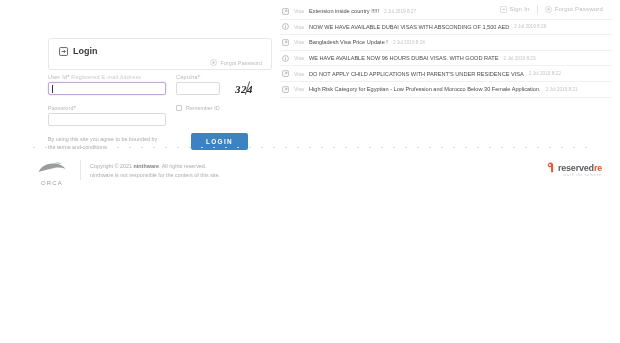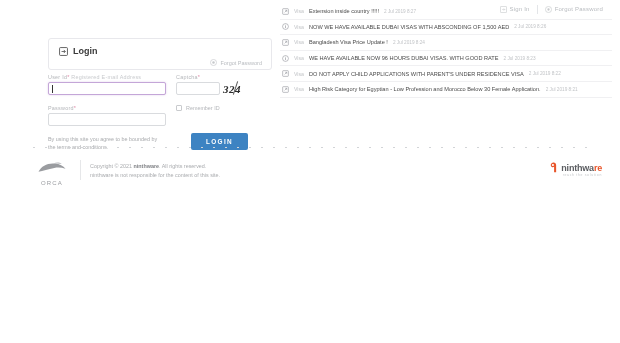--- a/index.html
+++ b/index.html
@@ -74,21 +74,21 @@
   }
   .txtinput.focused { border:1px solid #c4a6d8; box-shadow:0 0 2px rgba(196,166,216,.55); }
   .caret {
     display:inline-block; width:1px; height:8px; background:#333;
     margin:2px 0 0 3px; vertical-align:top;
   }
   .row-user { position:absolute; left:0; top:0; }
   .row-pass { position:absolute; left:0; top:31px; }
   .row-cap  { position:absolute; left:128px; top:0; }
   .cap-in { width:44px; height:13px; border:1px solid #d9dbde; border-radius:2px; background:#fff; }
-  .cap-row { display:flex; align-items:center; gap:3px; }
+  .cap-row { display:flex; align-items:center; gap:15px; }
   .cap-img {
     font-size:11px; color:#2c2c2c; font-weight:bold;
     font-family:"Liberation Serif", serif; letter-spacing:.5px;
     position:relative; font-style:italic;
   }
   .cap-img::after {
     content:""; position:absolute; left:12px; top:-2px;
     width:1px; height:14px; background:#555; transform:rotate(18deg);
   }
   .row-remember {
@@ -311,18 +311,18 @@
       <div>
         <span>Copyright © 2021 </span><span class="foot-strong">ninthware</span><span>. All rights reserved.</span>
       </div>
       <div>ninthware is not responsible for the content of this site.</div>
     </div>
     <div class="nw-logo">
       <svg width="9" height="11" viewBox="0 0 12 15">
         <path d="M9.6 4.2 C9.6 1.8 7.7 0.4 5.5 0.8 C3.2 1.2 1.8 3.2 2.4 5.2 C3 7.2 5.4 7.8 6.8 6.6 L6.8 14 L9.6 14 Z" fill="#e8552a"></path>
         <circle cx="5.2" cy="4.1" r="1.5" fill="#ffffff"></circle>
       </svg>
-      <div class="nw-name"><span>ninthwa</span><span class="ac">re</span></div>
+      <div class="nw-name"><span>reserved</span><span class="ac">re</span></div>
     </div>
     <div class="nw-tag">reach the solution</div>
   </div>
 
 </div>
 
 </body></html>

